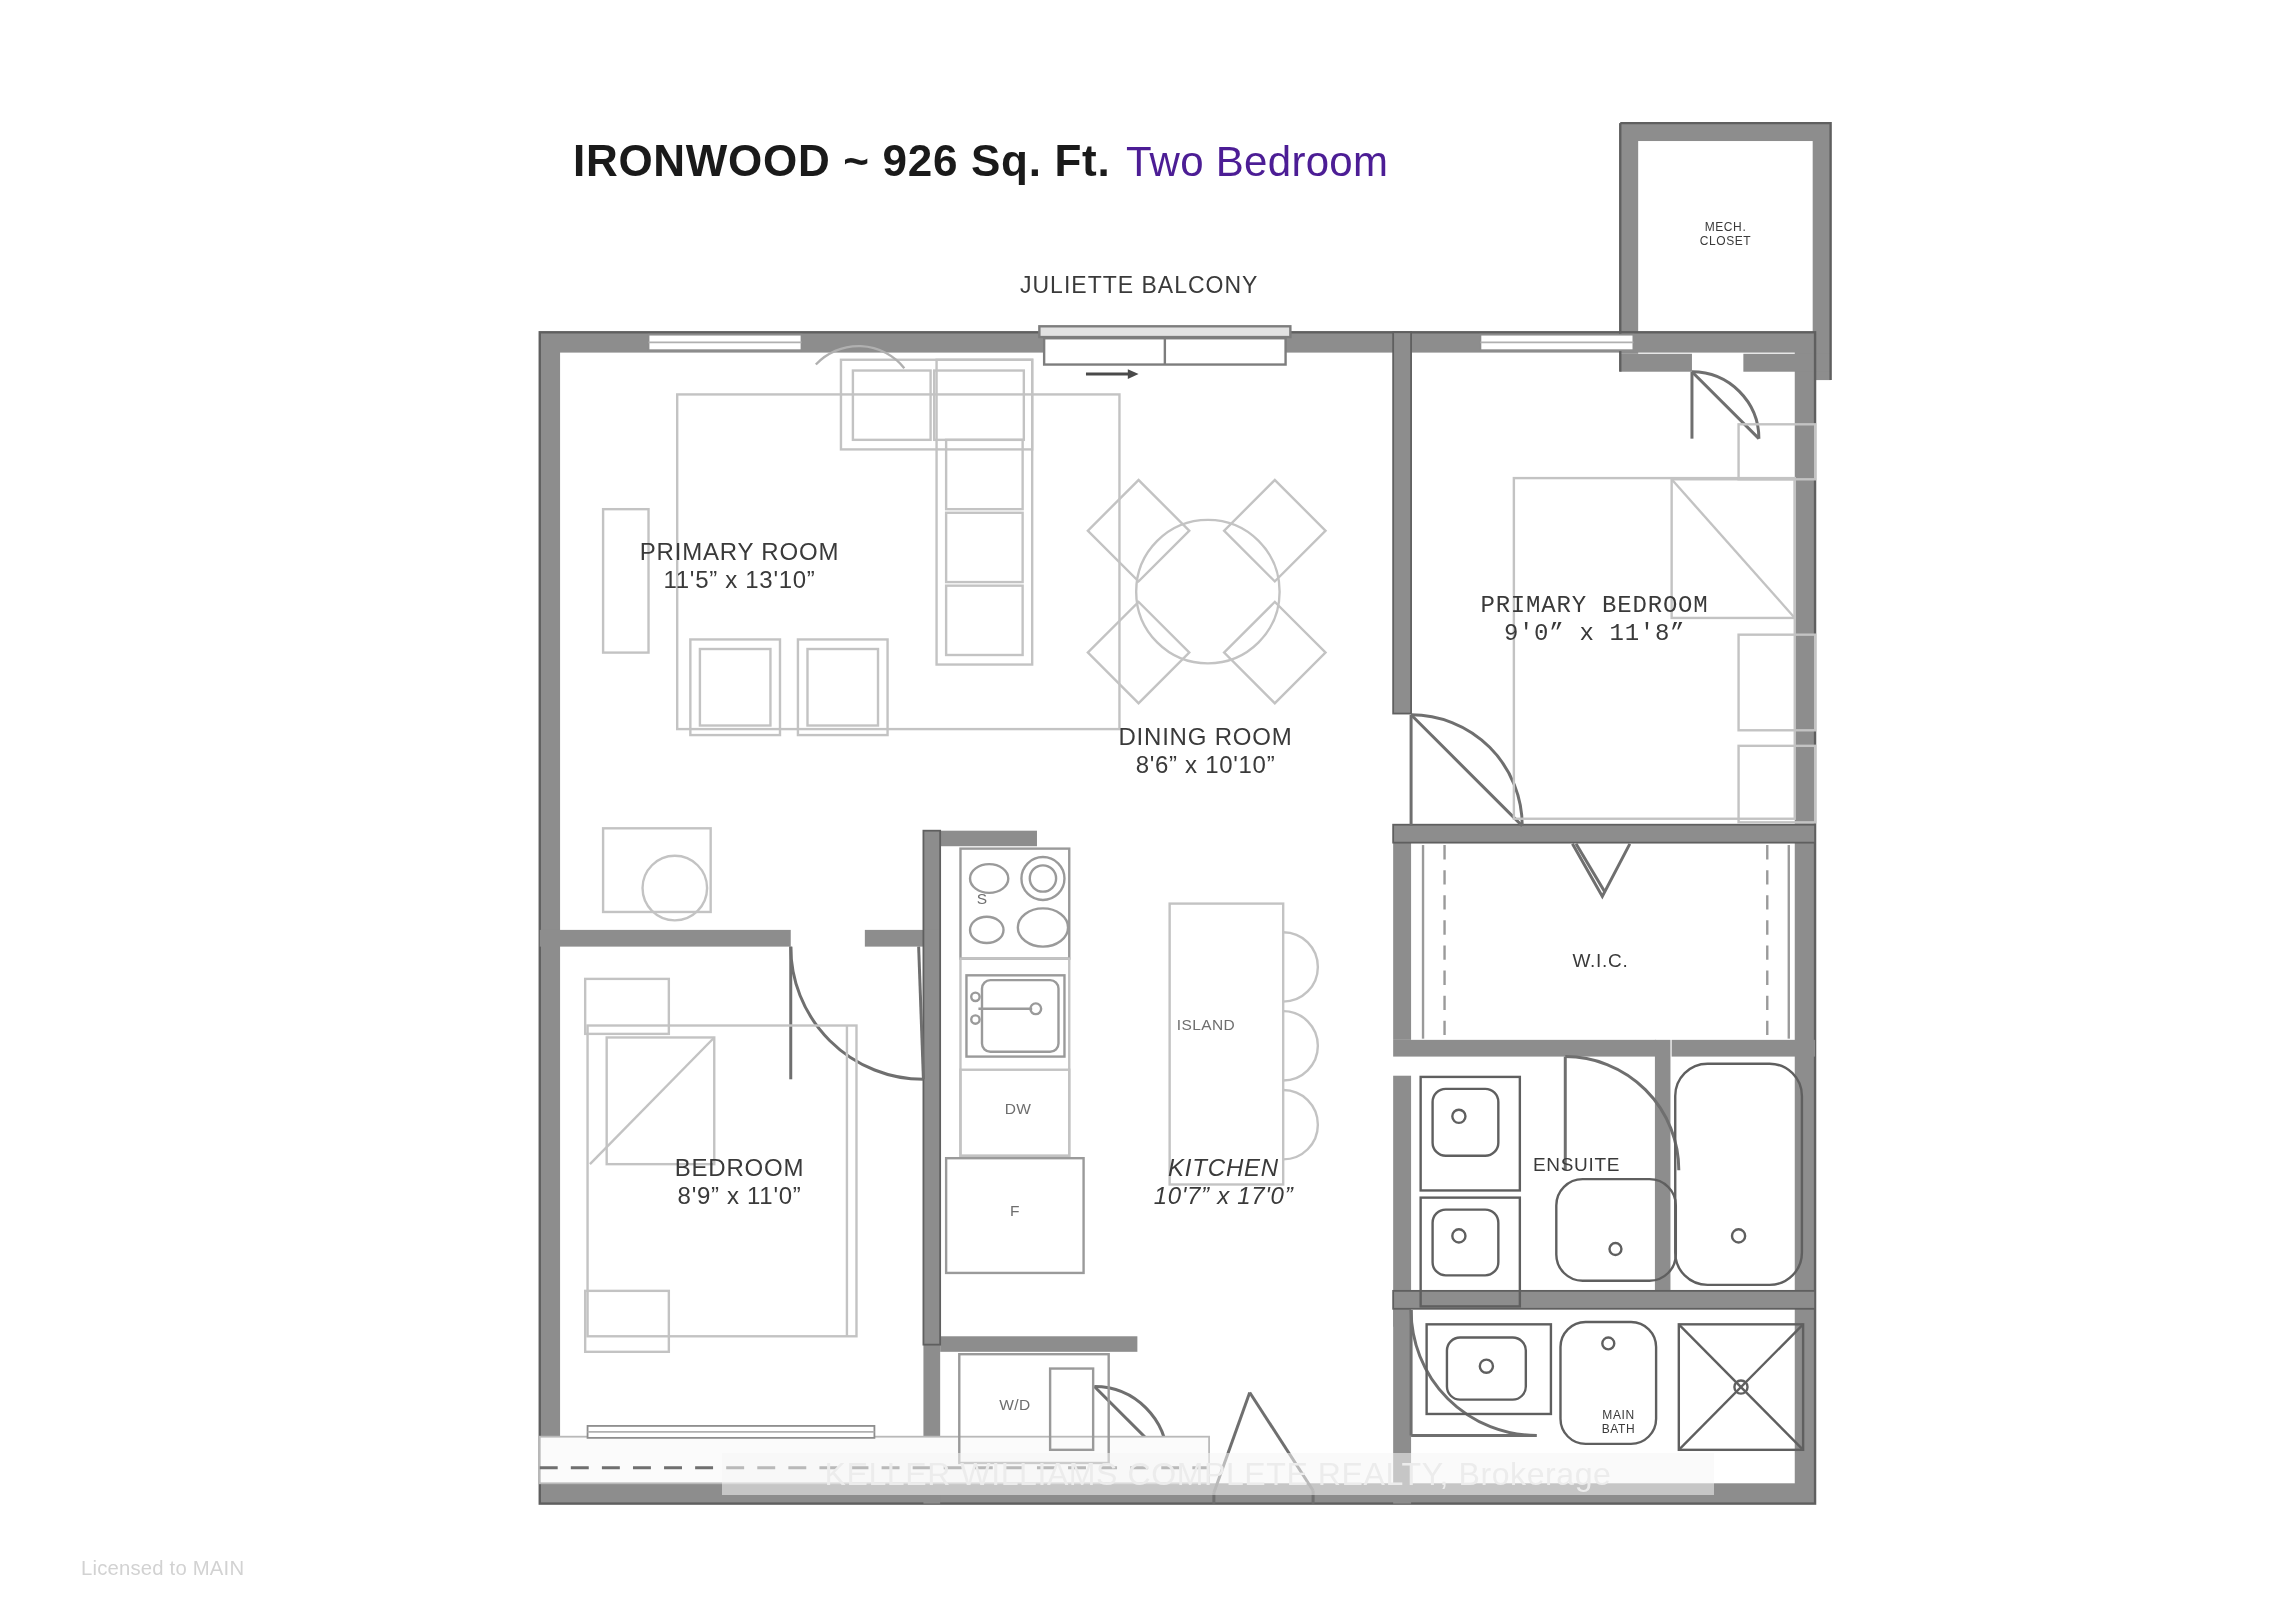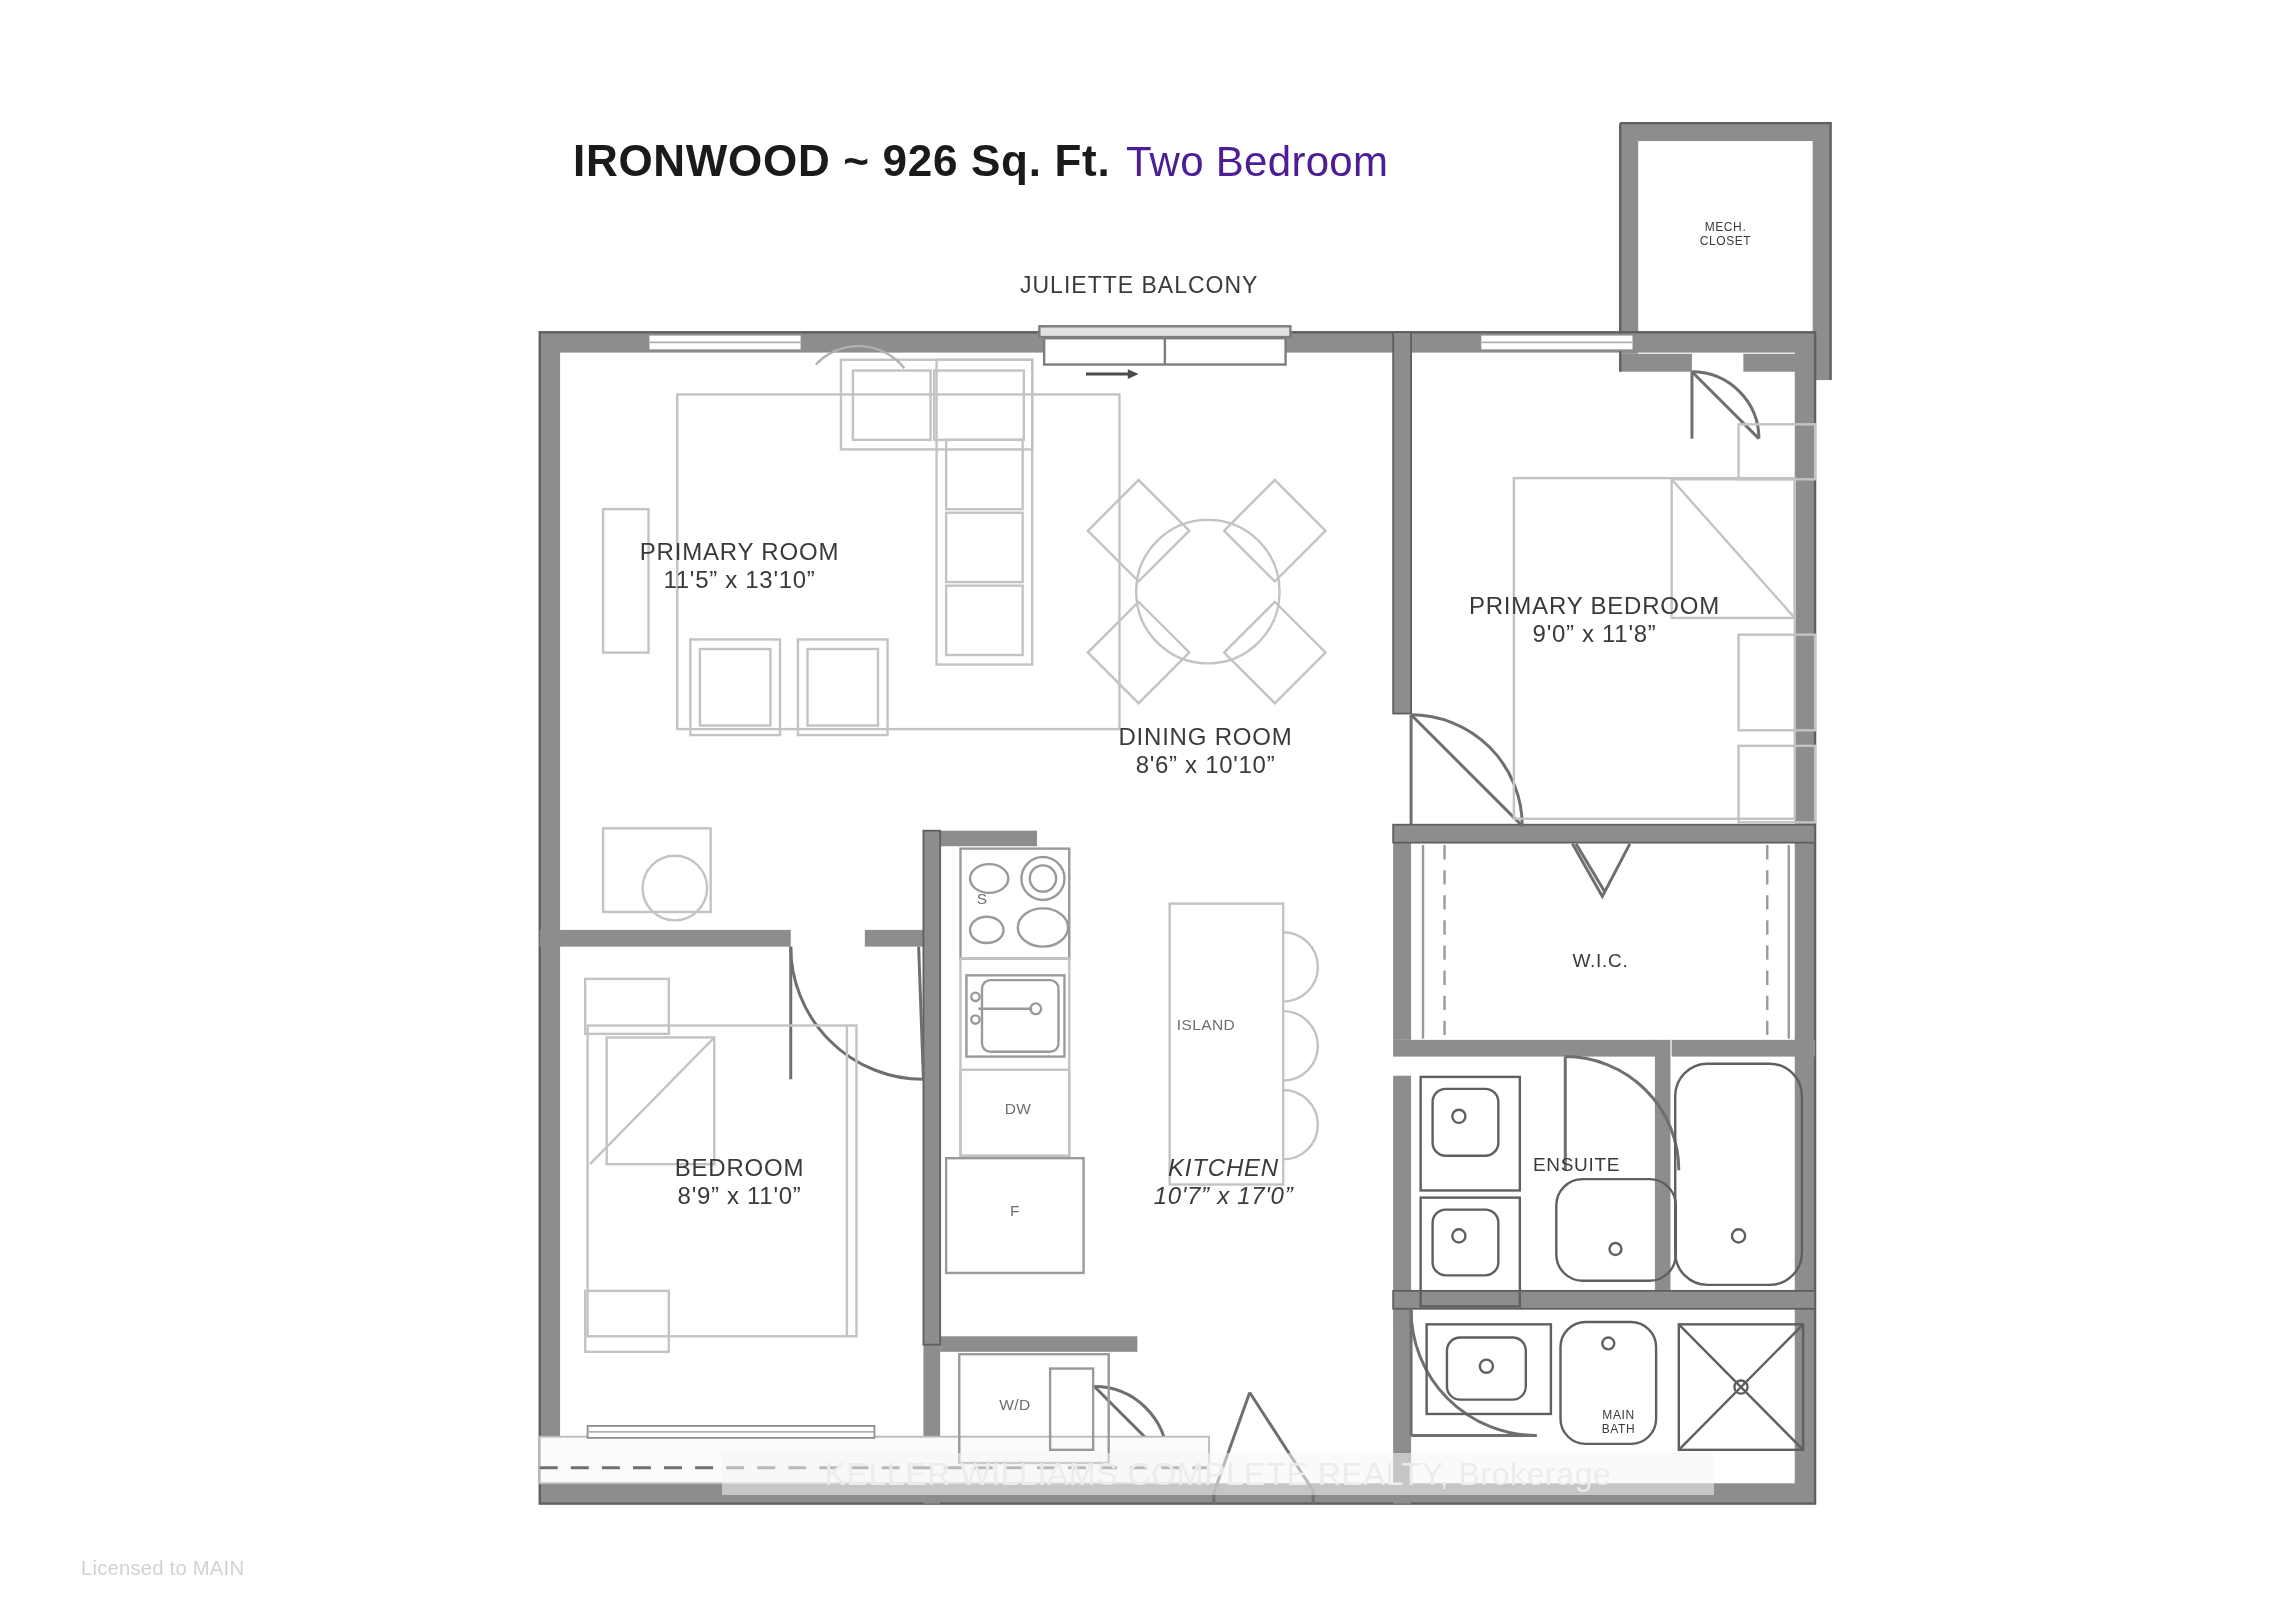--- a/index.html
+++ b/index.html
@@ -337,21 +337,21 @@
   <div class="rlabel" style="left:1034px;top:1154px;width:263px;font-style:italic;">
     <span class="nm">KITCHEN</span>
     <span class="dm">10'7” x 17'0”</span>
   </div>
 
   <div class="rlabel" style="left:556px;top:1154px;width:251px;">
     <span class="nm">BEDROOM</span>
     <span class="dm">8'9” x 11'0”</span>
   </div>
 
-  <div class="rlabel" style="left:1363px;top:592px;width:347px;">
+  <div class="rlabel" style="left:1363px;top:592px;width:347px;font-family:Liberation Mono, monospace;">
     <span class="nm">PRIMARY BEDROOM</span>
     <span class="dm">9'0” x 11'8”</span>
   </div>
 
   <div class="rlabel xs" style="left:1578px;top:220px;width:179px;">
     <span class="nm">MECH.</span>
     <span class="nm">CLOSET</span>
   </div>
 
   <div class="rlabel sm" style="left:1453px;top:950px;width:179px;">

